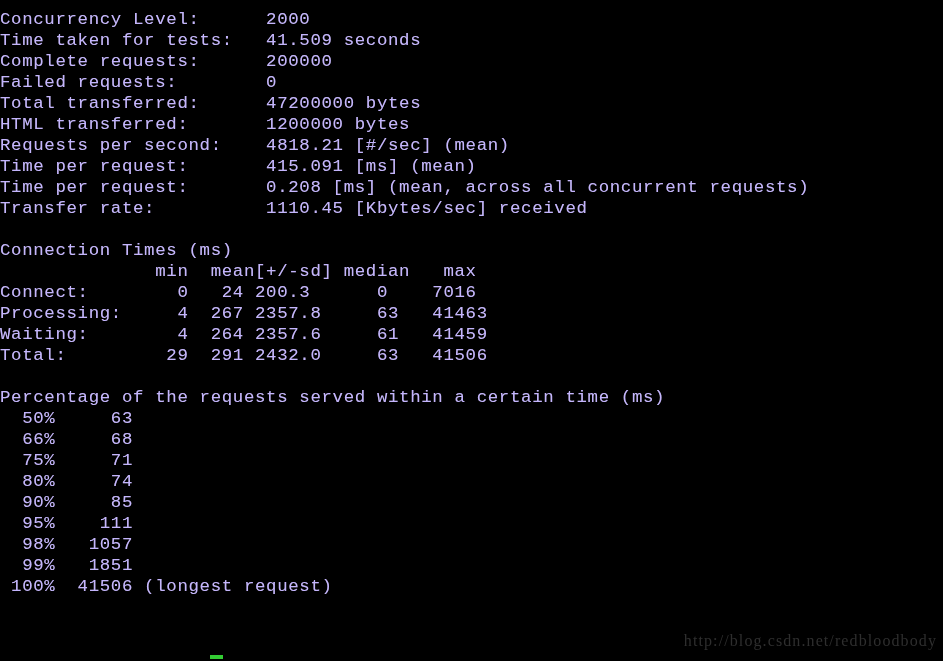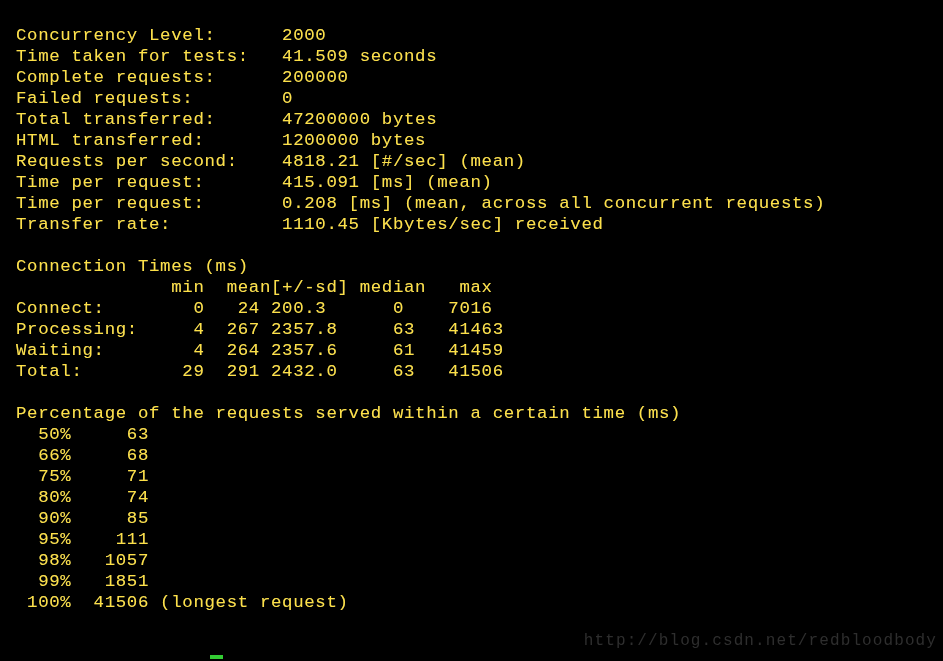--- a/index.html
+++ b/index.html
@@ -20,35 +20,35 @@
     top: 0;
     width: 943px;
     height: 661px;
     background: #000000;
     color: #d0d0d0;
   }
   #console-output {
     position: absolute;
     left: 0px;
     top: 9px;
-    margin: 16px;
+    margin: 0;
     padding: 0;
     font-family: "Liberation Mono", "DejaVu Sans Mono", monospace;
     font-size: 17.4px;
     line-height: 21px;
     letter-spacing: 0.65px;
-    color: #fde047;
+    color: #c4b5fd;
     white-space: pre;
     text-shadow: 0 0 0.4px rgba(208,208,208,0.35);
   }
   #watermark {
     position: absolute;
     right: 6px;
     top: 632px;
-    font-family: Liberation Mono, monospace;
+    font-family: Liberation Serif, serif;
     font-size: 16px;
     letter-spacing: 1.1px;
     color: #2e2e2e;
     white-space: pre;
     user-select: none;
   }
   #cursor-block {
     position: absolute;
     left: 210px;
     top: 655px;

